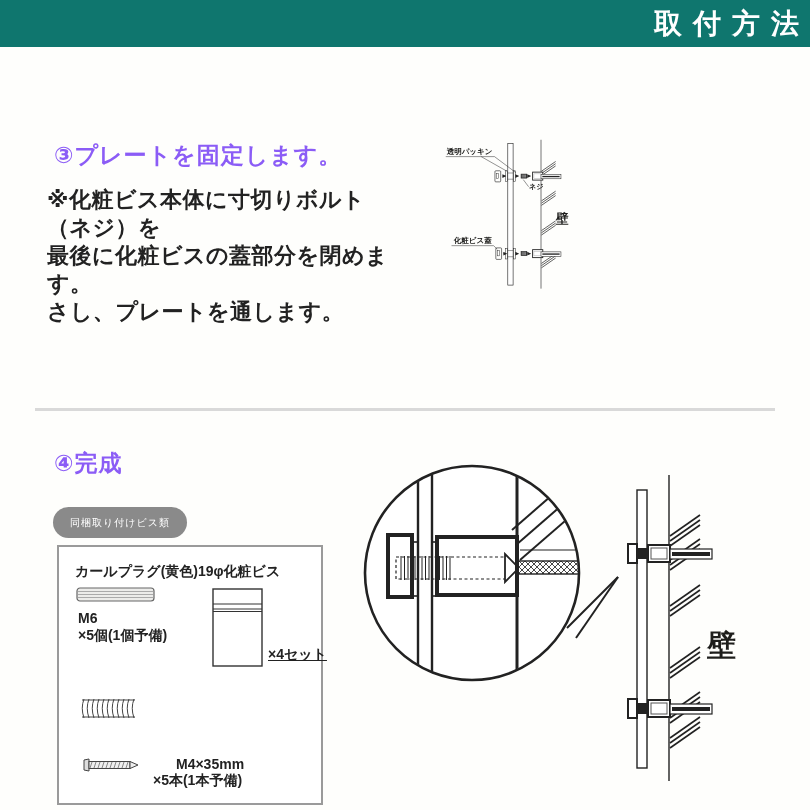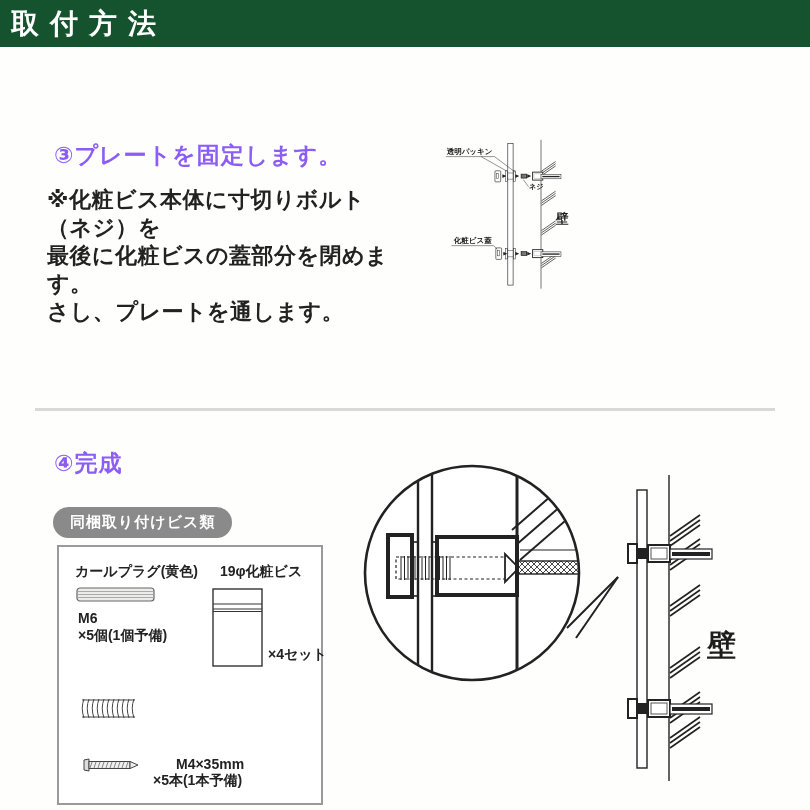--- a/index.html
+++ b/index.html
@@ -4,43 +4,43 @@
 <style>
   html,body{margin:0;padding:0;}
   body{
     width:810px;height:810px;position:relative;background:#fefefc;
     font-family:"Liberation Sans","DejaVu Sans",sans-serif;color:#1d1d1b;
     overflow:hidden;
   }
   .abs{position:absolute;}
   
   .header{
-    left:0;top:0;width:810px;height:47px;background:#14532d;
-    display:flex;align-items:center;justify-content:flex-start;
+    left:0;top:0;width:810px;height:47px;background:#0f766e;
+    display:flex;align-items:center;justify-content:flex-end;
   }
   .header-title{
     color:#ffffff;font-size:28px;font-weight:bold;letter-spacing:11px;
     padding-left:11px; 
   }
   
   .step-heading{font-size:23px;font-weight:bold;color:#8b5cf6;letter-spacing:1px;}
   .step3-heading{left:54px;top:140px;}
   .step4-heading{left:54px;top:448px;}
   .step3-body{
     left:47px;top:186px;width:360px;font-size:22px;font-weight:600;
     line-height:28px;color:#222;letter-spacing:0.5px;
   }
   
   .divider{left:35px;top:408px;width:740px;height:3px;background:#d9d9d9;}
   
   .badge{
     left:53px;top:507px;height:31px;background:#8a8a8a;border-radius:16px;
     display:flex;align-items:center;padding:0 17px;
   }
-  .badge-label{color:#ffffff;font-size:15px;font-weight:bold;letter-spacing:1px;text-align:right;}
+  .badge-label{color:#ffffff;font-size:10px;font-weight:normal;letter-spacing:1px;text-align:right;}
   
   .parts-box{
     left:57px;top:545px;width:266px;height:260px;background:#fff;
     border:2px solid #9a9a9a;box-sizing:border-box;
   }
   .pb{position:absolute;font-size:14px;font-weight:600;color:#222;white-space:nowrap;}
   svg text{font-family:"Liberation Sans","DejaVu Sans",sans-serif;}
 </style>
 </head>
 <body>
@@ -155,28 +155,28 @@
   <div class="pb" style="left:16px;top:16px;">カールプラグ(黄色)</div>
   <svg class="abs" style="left:17px;top:40px;" width="80" height="16">
     <rect x="1" y="1" width="77" height="13" rx="3" fill="#ececea" stroke="#666" stroke-width="1.2"></rect>
     <line x1="2" y1="4.5" x2="77" y2="4.5" stroke="#aaa" stroke-width="1"></line>
     <line x1="2" y1="7.5" x2="77" y2="7.5" stroke="#aaa" stroke-width="1"></line>
     <line x1="2" y1="10.5" x2="77" y2="10.5" stroke="#aaa" stroke-width="1"></line>
   </svg>
   <div class="pb" style="left:19px;top:63px;">M6</div>
   <div class="pb" style="left:19px;top:80px;">×5個(1個予備)</div>
 
-  <div class="pb" style="left:161px;top:16px;">19φ化粧ビス</div>
+  <div class="pb" style="left:139px;top:16px;">19φ化粧ビス</div>
   <svg class="abs" style="left:153px;top:41px;" width="52" height="80">
     <rect x="1" y="1" width="49" height="77" fill="#fff" stroke="#333" stroke-width="1.4"></rect>
     <line x1="1" y1="16" x2="50" y2="16" stroke="#333" stroke-width="1"></line>
     <line x1="1" y1="21" x2="50" y2="21" stroke="#333" stroke-width="1"></line>
     <line x1="1" y1="23.5" x2="50" y2="23.5" stroke="#333" stroke-width="1"></line>
   </svg>
-  <div class="pb" style="left:209px;top:99px;">×4セット</div>
+  <div class="pb" style="left:209px;top:99px;text-decoration:underline;">×4セット</div>
 
   <svg class="abs" style="left:20px;top:151px;" width="60" height="21">
     <g stroke="#444" fill="none" stroke-width="1">
       <line x1="3" y1="2" x2="56" y2="2"></line>
       <line x1="3" y1="19" x2="56" y2="19"></line>
       <path d="M5,1 q-3.5,9 0,19"></path>
         <path d="M10,1 q-3.5,9 0,19"></path>
         <path d="M15,1 q-3.5,9 0,19"></path>
       <path d="M20,1 q-3.5,9 0,19"></path>
         <path d="M25,1 q-3.5,9 0,19"></path>

